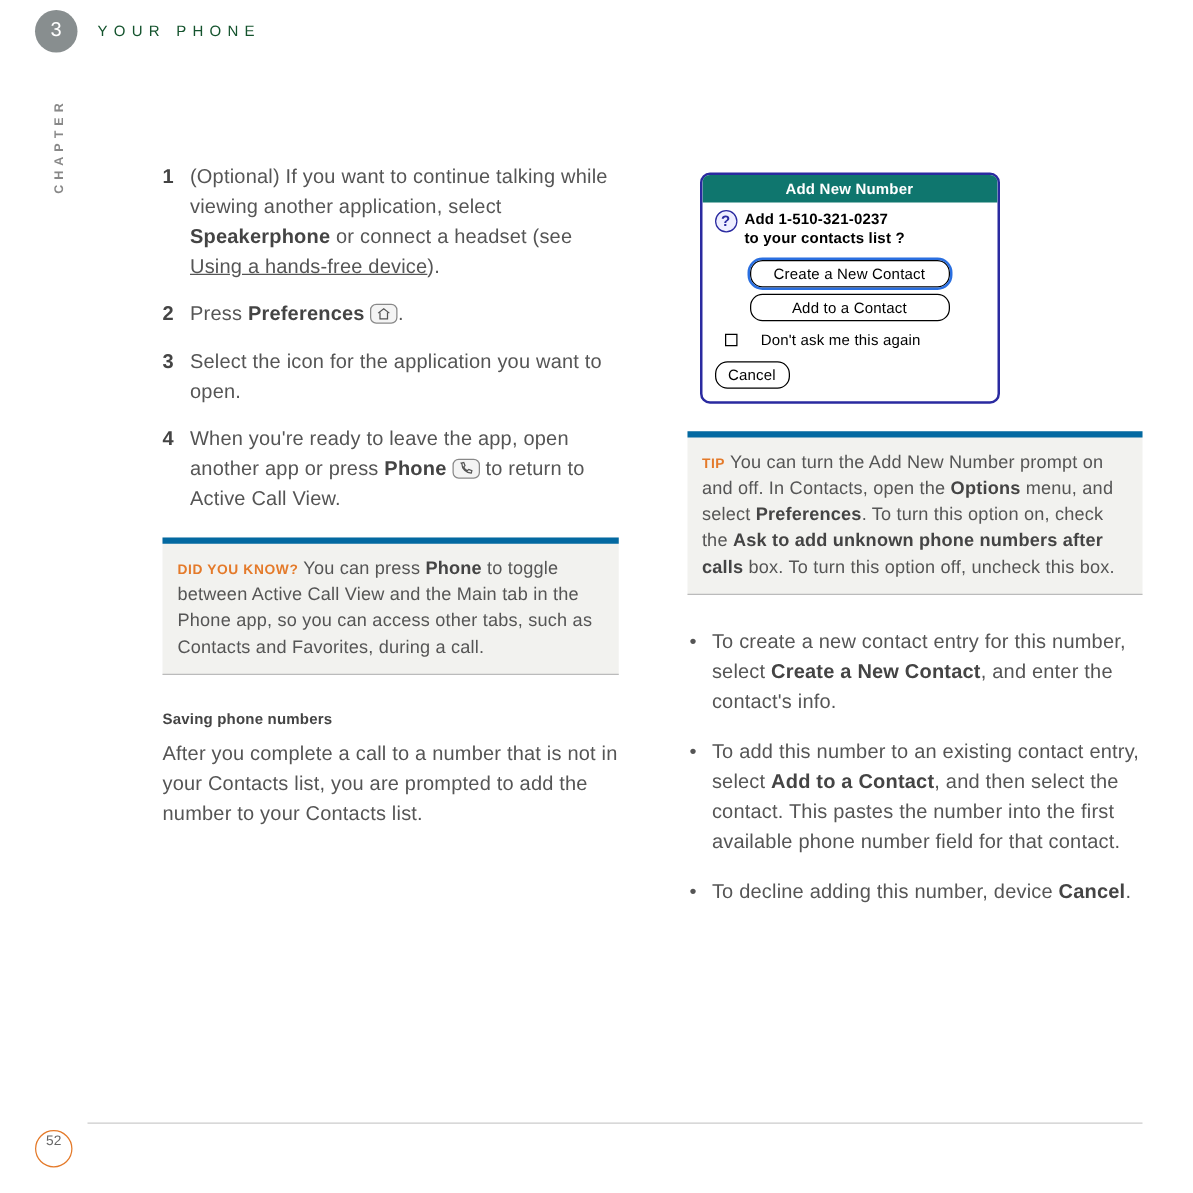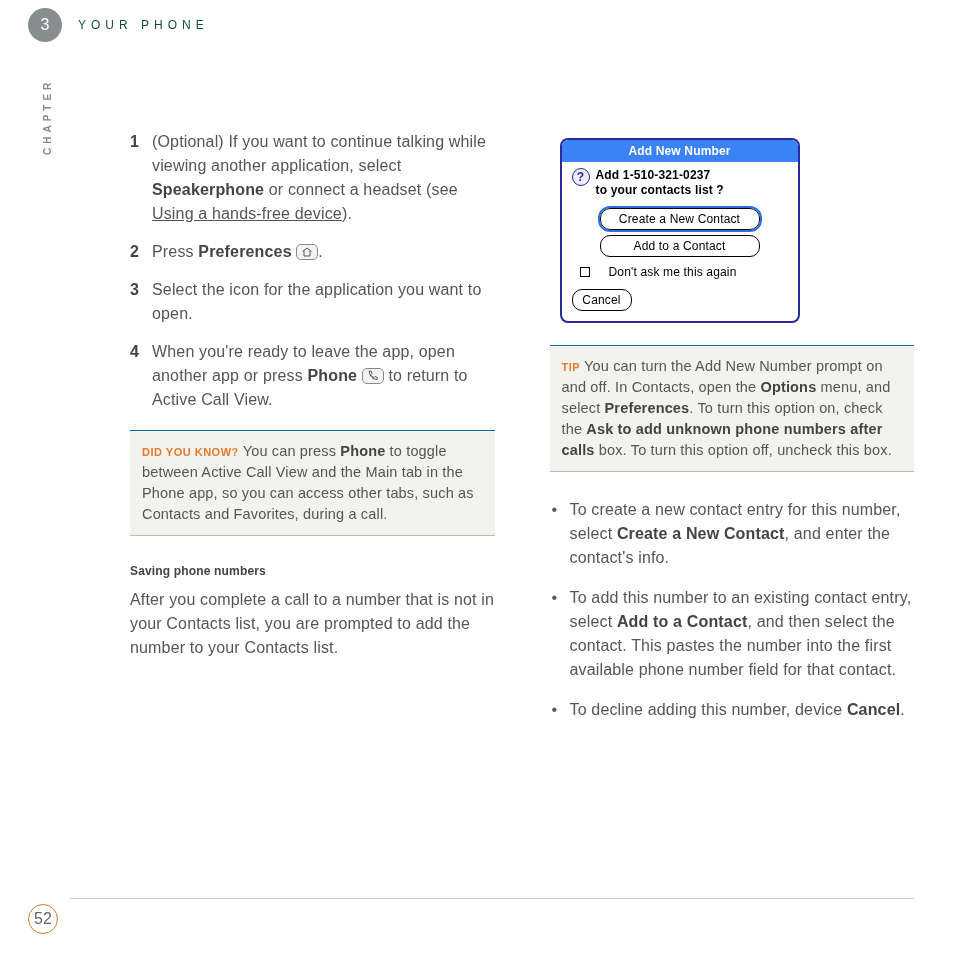--- a/index.html
+++ b/index.html
@@ -54,23 +54,22 @@
 
   .page-number {
     position: absolute;
     left: 28px;
     bottom: 20px;
     width: 30px;
     height: 30px;
     border: 1px solid #e47a2a;
     border-radius: 50%;
     display: flex;
-    align-items: center;
     justify-content: center;
-    font-size: 16px;
+    font-size: 11px;
     color: #666;
   }
 
   .bottom-rule {
     position: absolute;
     left: 70px;
     right: 40px;
     bottom: 55px;
     border-top: 1px solid #ccc;
   }
@@ -115,21 +114,21 @@
     font-size: 10px;
     color: #555;
     background: #f4f4f4;
     position: relative;
     top: -1px;
   }
   .icon-box.phone svg { width: 12px; height: 12px; }
   .icon-box.home svg { width: 12px; height: 12px; }
 
   .callout {
-    border-top: 1px solid #0369a1;
+    border-top: 5px solid #0369a1;
     border-bottom: 1px solid #bbb;
     background: #f2f2ef;
     padding: 10px 12px;
     margin: 18px 0 26px 0;
     font-size: 14.5px;
     line-height: 1.45;
   }
   .callout .lead {
     color: #e47a2a;
     font-weight: 700;
@@ -164,21 +163,21 @@
     border: 2px solid #2a2aa0;
     border-radius: 8px;
     background: #fff;
     margin: 8px 0 22px 10px;
     overflow: hidden;
     font-family: "Lucida Grande", Tahoma, sans-serif;
     font-size: 12px;
     color: #000;
   }
   .dialog-title {
-    background: #3b82f6;
+    background: #0f766e;
     color: #fff;
     font-weight: 700;
     text-align: center;
     font-size: 12px;
     padding: 2px 0;
   }
   .dialog-body { padding: 6px 10px 10px 10px; }
   .dialog-msg { display: flex; gap: 6px; font-weight: 700; margin-bottom: 10px; line-height: 1.25; }
   .dialog-msg .qicon {
     width: 18px; height: 18px; flex-shrink: 0;

